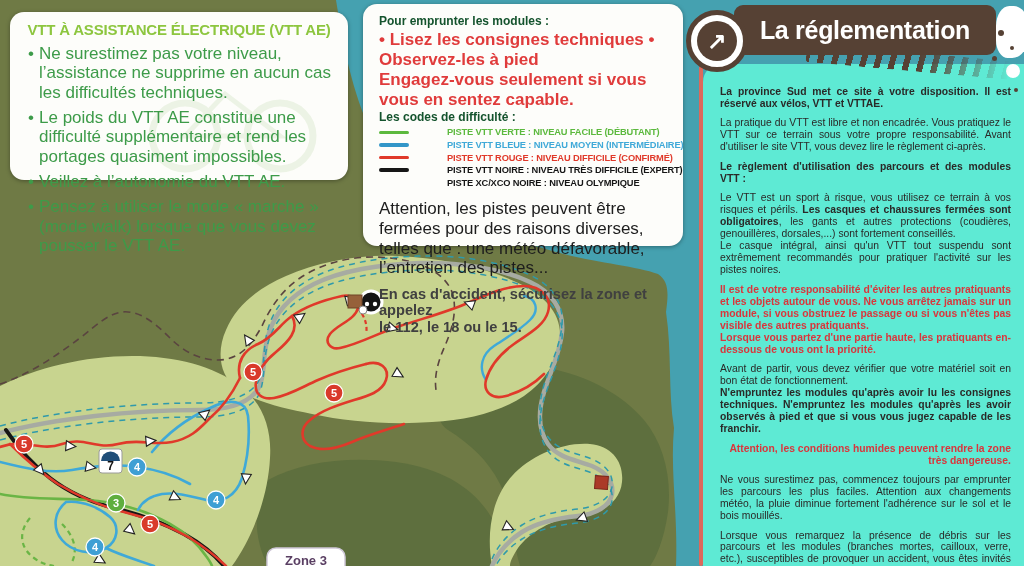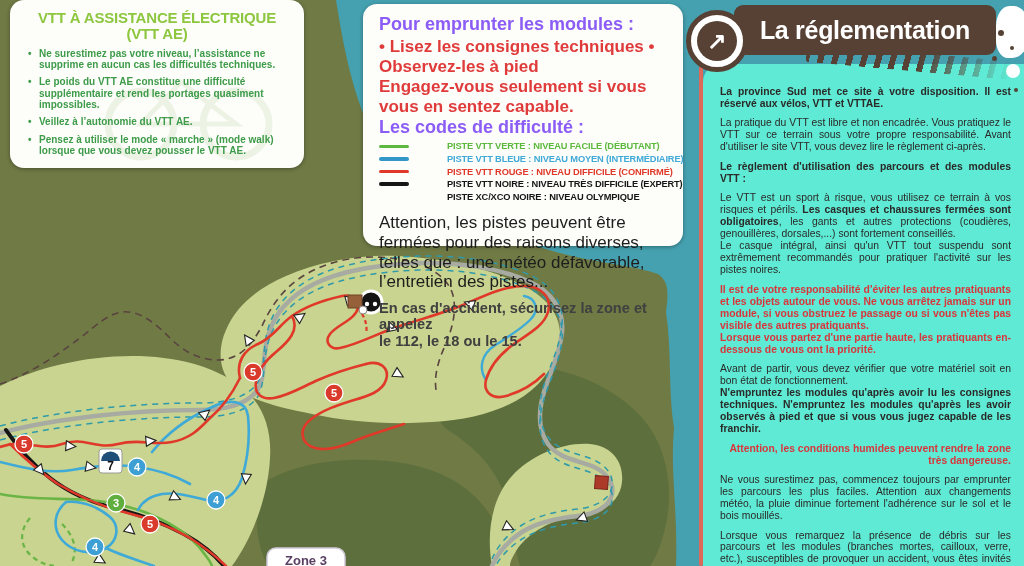--- a/index.html
+++ b/index.html
@@ -4,31 +4,31 @@
 <style>
   html,body{margin:0;padding:0;}
   body{width:1024px;height:566px;overflow:hidden;position:relative;
        font-family:"Liberation Sans", sans-serif;background:#6f7a45;}
   #stage{position:absolute;inset:0;width:1024px;height:566px;}
   #mapsvg{position:absolute;left:0;top:0;}
 
   
   .whitebox{position:absolute;background:#fdfdfa;border-radius:14px;
             box-shadow:0 1px 4px rgba(0,0,0,.35);box-sizing:border-box;}
-  #vttae-box{left:10px;top:0;width:294px;height:168px;padding:10px 14px 4px 14px;}
+  #vttae-box{left:10px;top:12px;width:338px;height:168px;padding:10px 14px 4px 14px;}
   #vttae-box h1{margin:0 0 6px 0;font-size:15px;line-height:1.05;color:#8dc63f;
                 letter-spacing:-.2px;text-align:center;font-weight:bold;}
   #vttae-box ul{margin:2px 0 0 0;padding:0 0 0 4px;list-style:none;position:relative;z-index:2;}
-  #vttae-box li{font-size:10px;font-weight:bold;color:#3d9b49;line-height:1.14;
+  #vttae-box li{font-size:17px;font-weight:normal;color:#3d9b49;line-height:1.14;
                 margin:0 0 6px 0;padding-left:11px;position:relative;}
   #vttae-box li::before{content:"•";position:absolute;left:0;top:0;color:#3d9b49;}
   .bike-mark{position:absolute;right:18px;bottom:6px;z-index:1;opacity:.5;}
 
   #modules-box{left:363px;top:4px;width:320px;height:242px;padding:10px 14px 8px 16px;}
-  #modules-box h2{margin:0 0 2px 0;font-size:18px;color:#8b5cf6;font-weight:bold;}
+  #modules-box h2{margin:0 0 2px 0;font-size:12px;color:#14532d;font-weight:bold;}
   .mod-warn{margin:0;font-size:17px;font-weight:bold;color:#e03b3b;line-height:1.18;}
   #codes-title{margin:7px 0 2px 0;font-size:15.5px;color:#1c1c1c;font-weight:bold;}
   .code-row{display:flex;align-items:center;height:12.6px;}
   .code-dash{width:30px;height:3.6px;border-radius:2px;margin-right:10px;flex:none;}
   .code-dash.none{background:transparent;}
   .code-label{font-size:9.3px;font-weight:bold;letter-spacing:-.15px;white-space:nowrap;margin-left:28px;}
   .c-green{color:#5cb93e;}  .d-green{background:#5cb93e;}
   .c-blue{color:#3fa9d8;}   .d-blue{background:#3296c8;}
   .c-red{color:#e0392a;}    .d-red{background:#e0392a;}
   .c-black{color:#161616;}  .d-black{background:#161616;}

